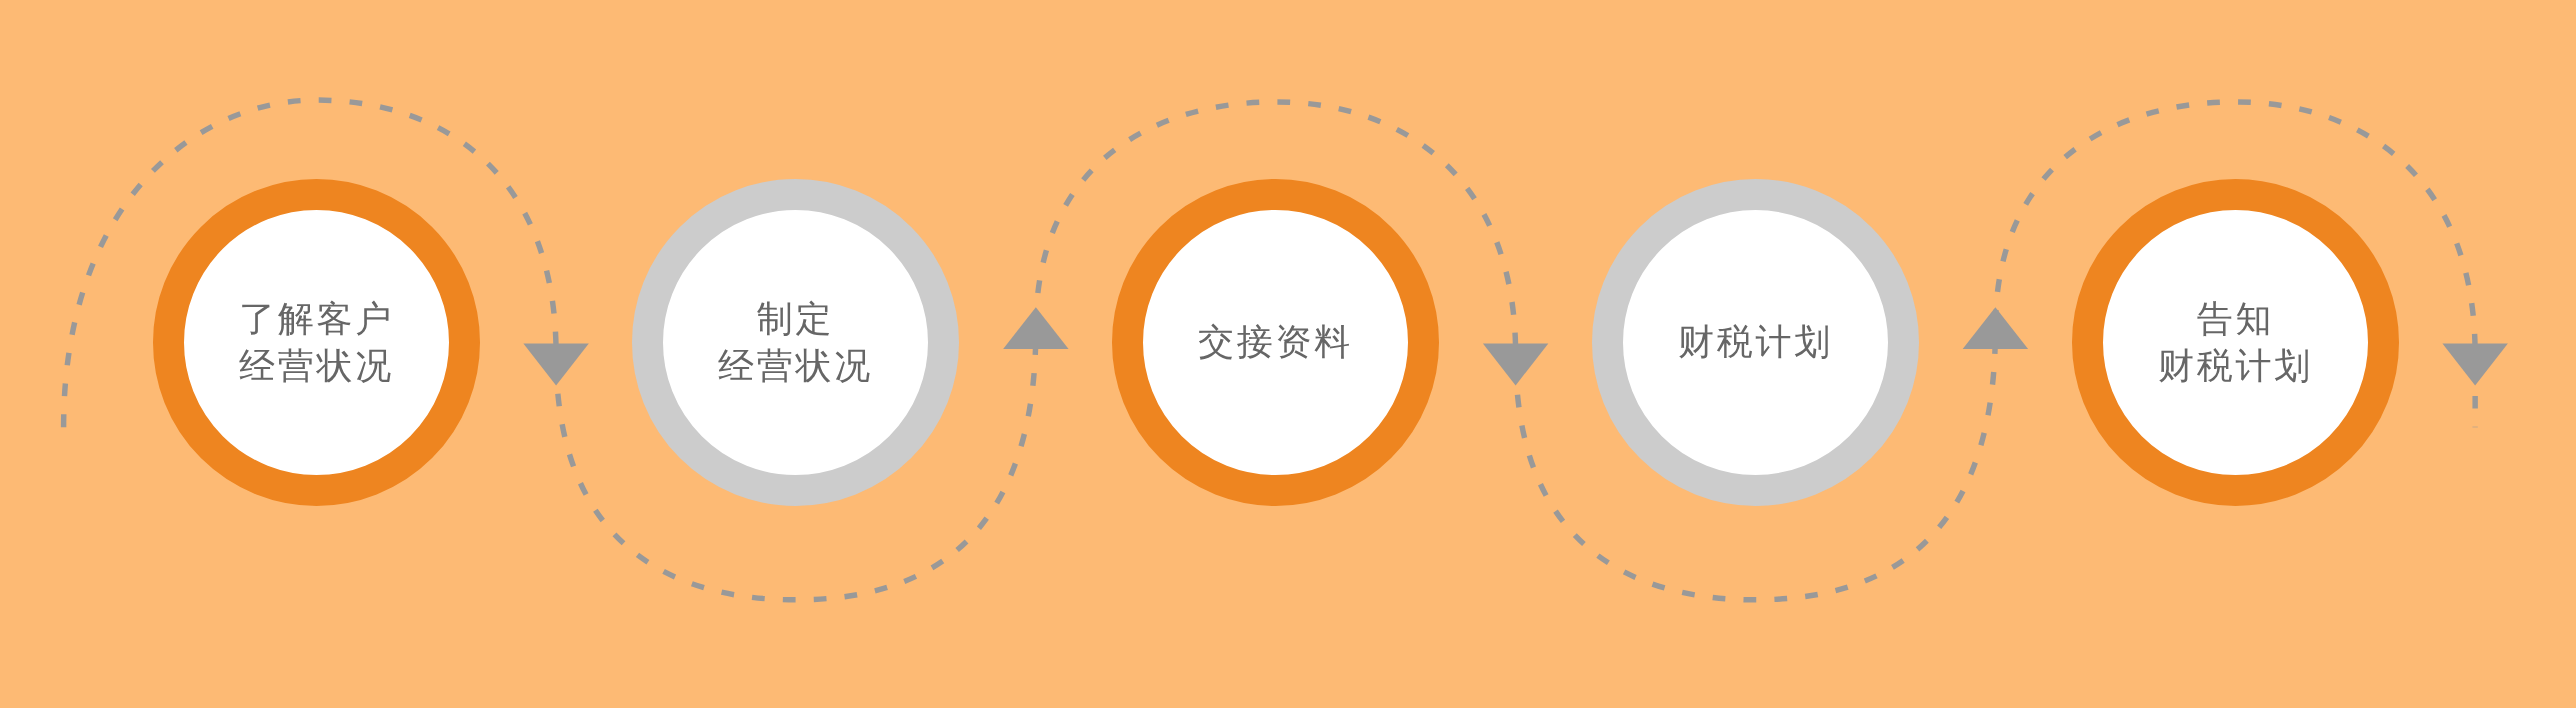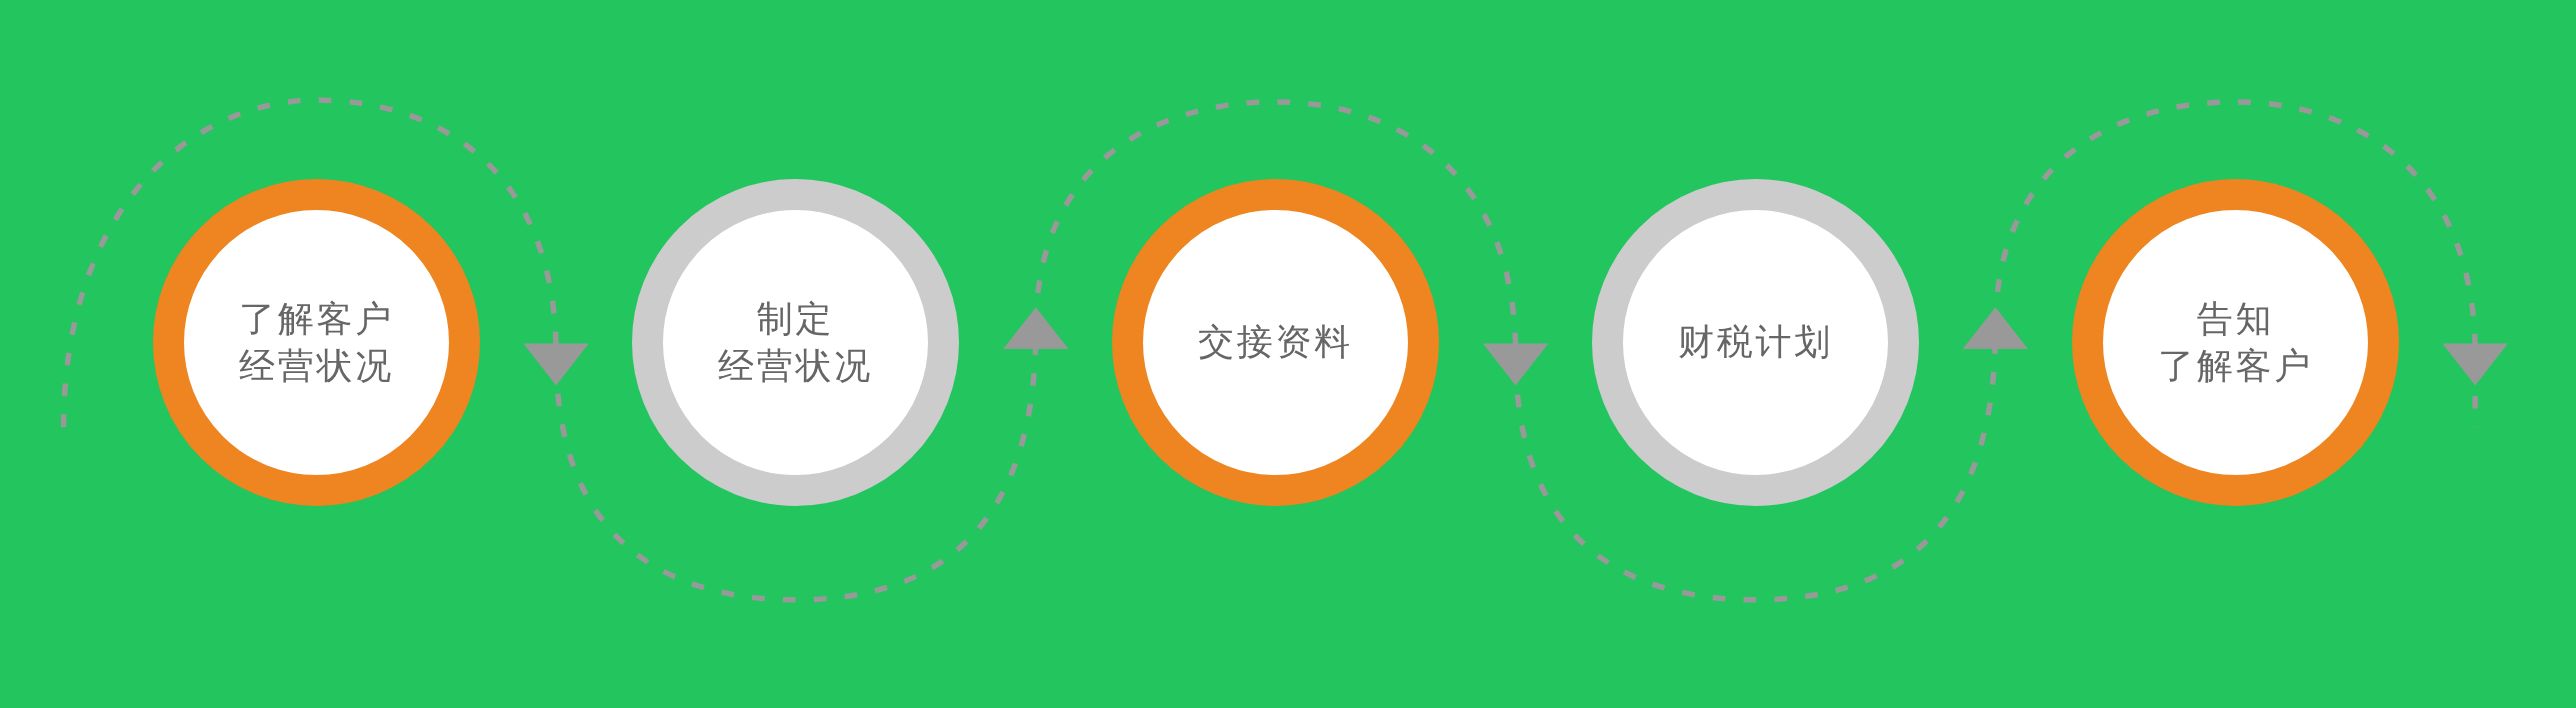--- a/index.html
+++ b/index.html
@@ -5,21 +5,21 @@
 <style>
   html, body {
     margin: 0;
     padding: 0;
     background: #ffffff;
   }
   #stage {
     position: relative;
     width: 2576px;
     height: 709px;
-    background: #22c55e;
+    background: #fdba74;
     overflow: hidden;
     font-family: "Liberation Sans", "DejaVu Sans", sans-serif;
   }
   #flow-svg {
     position: absolute;
     left: 0;
     top: 0;
     width: 2576px;
     height: 709px;
   }
@@ -104,18 +104,18 @@
     <div class="step-node accent" style="left:1112px; top:179px;">
       <div class="step-label">交接资料</div>
     </div>
 
     <div class="step-node muted" style="left:1592px; top:179px;">
       <div class="step-label">财税计划</div>
     </div>
 
     <div class="step-node accent" style="left:2072px; top:179px;">
       <div class="step-label">告知
-了解客户</div>
+财税计划</div>
     </div>
 
   </div>
 </div>
 
 
 </body></html>

